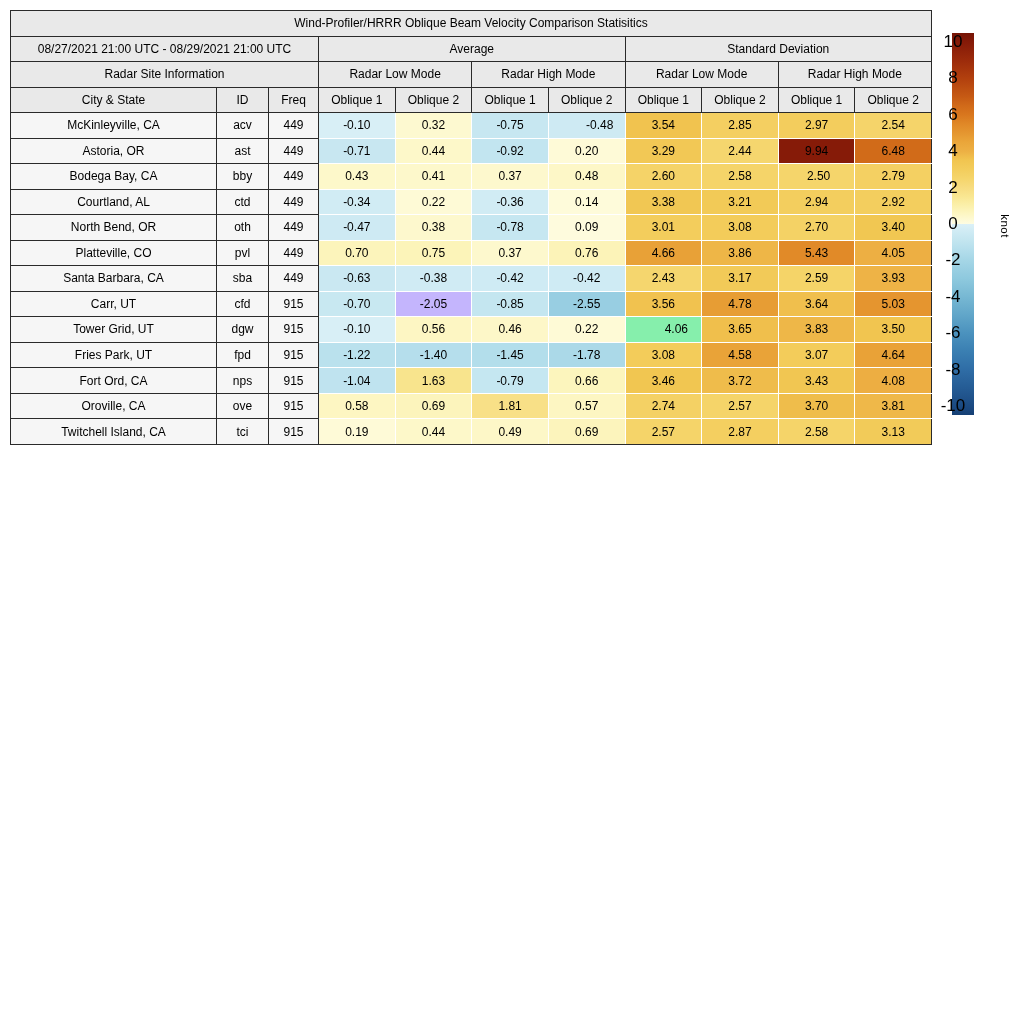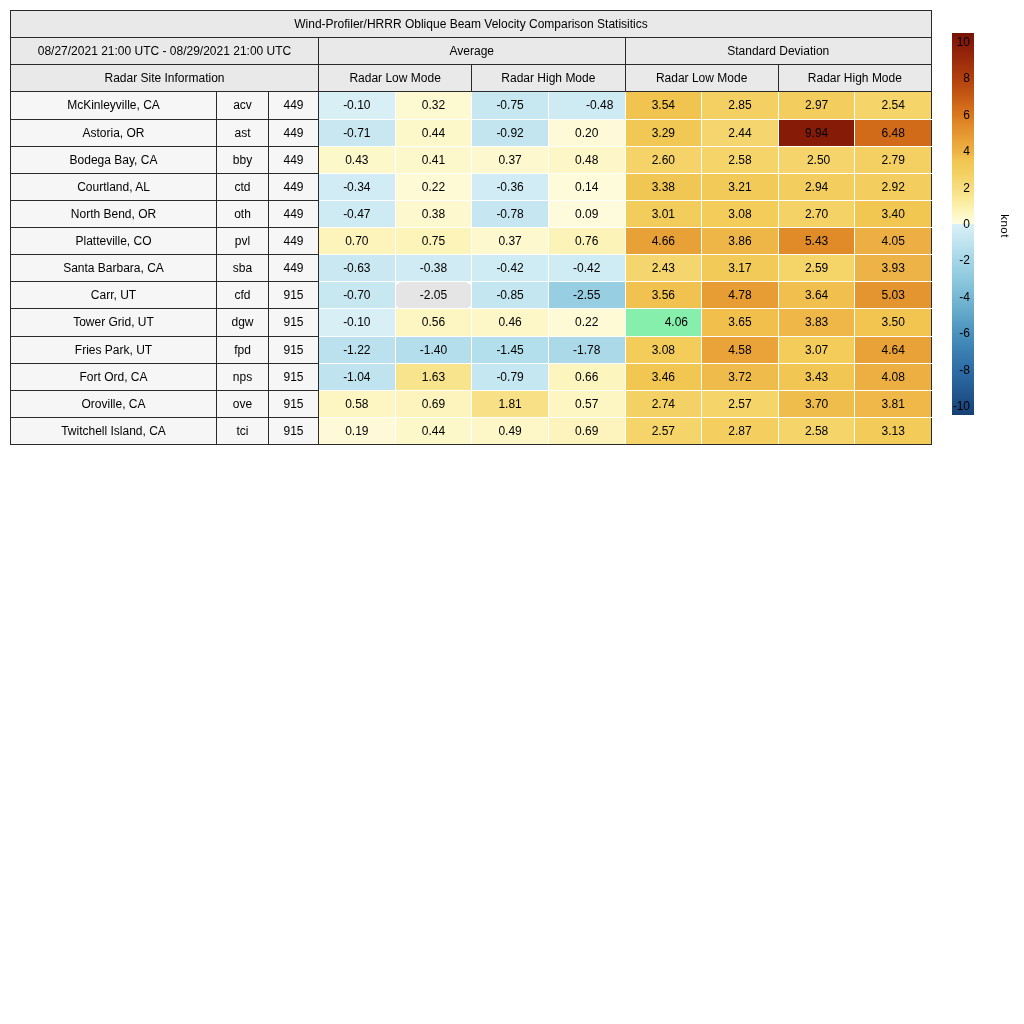--- a/index.html
+++ b/index.html
@@ -43,22 +43,22 @@
   .cbar{
     position:absolute;
     left:952px;top:33px;
     width:22px;height:382px;
   }
   .ctick{
     position:absolute;
     left:936px;
     width:34px;height:14px;
     line-height:14px;
-    font-size:12px;
-    text-align:right;
+    font-size:17px;
+    text-align:center;
   }
   .clabel{
     position:absolute;
     left:999px;top:226px;
     transform:translateY(-50%);
     writing-mode:vertical-rl;
     font-size:11.5px;
     letter-spacing:0.5px;
   }
 </style>
@@ -90,20 +90,33 @@
       <td class="hdr" colspan="4">Average</td>
       <td class="hdr" colspan="4">Standard Deviation</td>
     </tr>
     <tr>
       <td class="hdr" colspan="3">Radar Site Information</td>
       <td class="hdr" colspan="2">Radar Low Mode</td>
       <td class="hdr" colspan="2">Radar High Mode</td>
       <td class="hdr" colspan="2">Radar Low Mode</td>
       <td class="hdr" colspan="2">Radar High Mode</td>
     </tr>
+    <tr>
+      <td class="hdr">City &amp; State</td>
+      <td class="hdr">ID</td>
+      <td class="hdr">Freq</td>
+      <td class="hdr">Oblique 1</td>
+      <td class="hdr">Oblique 2</td>
+      <td class="hdr">Oblique 1</td>
+      <td class="hdr">Oblique 2</td>
+      <td class="hdr">Oblique 1</td>
+      <td class="hdr">Oblique 2</td>
+      <td class="hdr">Oblique 1</td>
+      <td class="hdr">Oblique 2</td>
+    </tr>
     </tbody>
       <tbody id="rows">
         <tr>
           <td class="site">McKinleyville, CA</td>
           <td class="site">acv</td>
           <td class="site">449</td>
           <td class="val" style="background: rgb(216, 239, 246);">-0.10</td>
           <td class="val" style="background: rgb(253, 249, 208);">0.32</td>
           <td class="val" style="background: rgb(199, 231, 241);">-0.75</td>
           <td class="val" style="background: rgb(206, 234, 243); padding-left: 28px;">-0.48</td>
@@ -188,21 +201,21 @@
           <td class="val" style="background: rgb(245, 214, 110);">2.43</td>
           <td class="val" style="background: rgb(242, 202, 88);">3.17</td>
           <td class="val" style="background: rgb(245, 212, 104);">2.59</td>
           <td class="val lastcol" style="background: rgb(238, 179, 70);">3.93</td>
         </tr>
         <tr>
           <td class="site">Carr, UT</td>
           <td class="site">cfd</td>
           <td class="site">915</td>
           <td class="val" style="background: rgb(200, 232, 241);">-0.70</td>
-          <td class="val" style="background: #e5e5e5; border-radius: 8px;">-2.05</td>
+          <td class="val" style="background: #c4b5fd;">-2.05</td>
           <td class="val" style="background: rgb(196, 230, 240);">-0.85</td>
           <td class="val" style="background: rgb(152, 206, 226);">-2.55</td>
           <td class="val" style="background: rgb(241, 194, 79);">3.56</td>
           <td class="val" style="background: rgb(231, 157, 52);">4.78</td>
           <td class="val" style="background: rgb(240, 191, 77);">3.64</td>
           <td class="val lastcol" style="background: rgb(229, 149, 47);">5.03</td>
         </tr>
         <tr>
           <td class="site">Tower Grid, UT</td>
           <td class="site">dgw</td>

